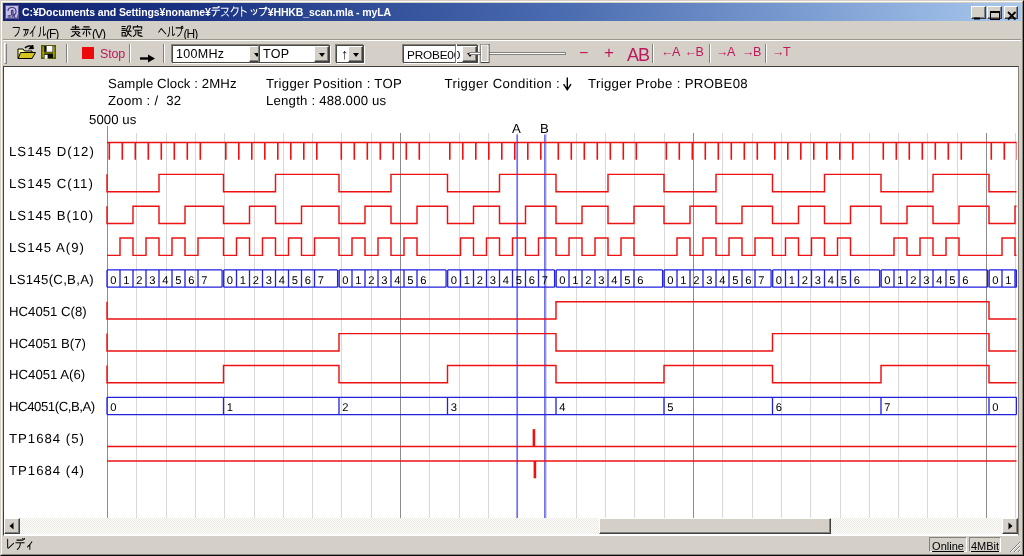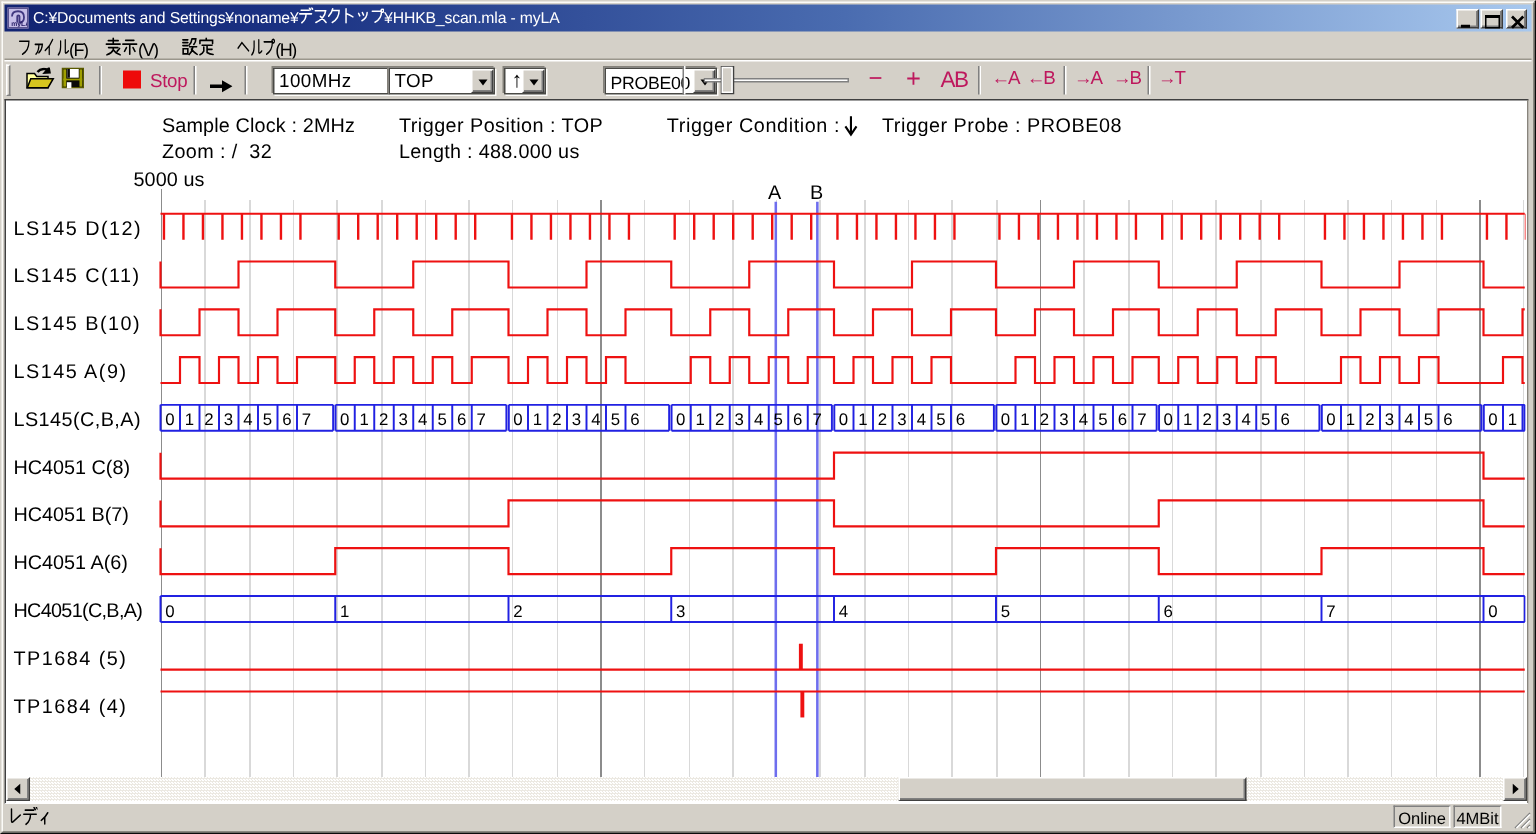--- a/index.html
+++ b/index.html
@@ -4,21 +4,21 @@
 html,body{width:1024px;height:556px;overflow:hidden;}
 body{font-family:"Liberation Sans",sans-serif;background:#d4d0c8;position:relative;-webkit-font-smoothing:antialiased;}
 .abs{position:absolute;}
 svg.k{display:inline-block;}
 
 #frame1{position:absolute;inset:0;border:1px solid;border-color:#d4d0c8 #0a0a0a #0a0a0a #d4d0c8;box-shadow:inset -1px -1px 0 #4a4a46;}
 #frame2{position:absolute;inset:1px;border:1px solid;border-color:#fcfbf8 #8a8880 #8a8880 #fcfbf8;}
 
 #title{position:absolute;left:3px;top:3px;right:3px;height:18px;background:linear-gradient(90deg,#122472,#1a3182 18%,#4a6cb0 55%,#a8c8ee 100%);color:#fff;font-size:12.5px;display:flex;align-items:center;}
 #ticon{width:14px;height:14px;margin:0 3px 0 2px;background:#c6bfe8;border:1px solid #5a5490;position:relative;}
-#ttext{letter-spacing:-0.1px;font-size:10.5px;white-space:nowrap;margin-top:-1px;}
+#ttext{letter-spacing:-0.1px;font-size:10.5px;white-space:nowrap;margin-top:-1px;font-weight:bold;}
 .wbtn{position:absolute;top:5.5px;width:14.5px;height:13px;background:#d4d0c8;border:1px solid;border-color:#fff #3c3c3c #3c3c3c #fff;box-shadow:inset -1px -1px 0 #808080;}
 
 #menu{position:absolute;left:3px;top:23px;height:17px;font-size:12.5px;color:#000;display:flex;align-items:center;}
 #menu span.mi{position:absolute;top:2px;white-space:nowrap;}
 #menu .mn{font-size:12px;letter-spacing:-1px;}
 
 #tbar{position:absolute;left:3px;top:41px;right:3px;height:25px;}
 .tsep{position:absolute;top:3px;width:2px;height:19px;border-left:1px solid #808080;border-right:1px solid #fff;}
 .grip{position:absolute;top:2px;width:3px;height:21px;border:1px solid;border-color:#fff #808080 #808080 #fff;}
 .combo{position:absolute;top:3.5px;height:18px;background:#fff;border:1px solid #4a4a46;box-shadow:-1px -1px 0 #84817a, 1px 1px 0 #fdfcf9;font-size:12.5px;}
@@ -28,21 +28,21 @@
 .tlabel{position:absolute;top:4px;font-size:13.5px;color:#be185d;}
 
 #panel{position:absolute;left:3px;top:66px;width:1016px;height:470px;border:1px solid;border-color:#404040 #88847c #fff #404040;background:#fff;}
 #wsvg{position:absolute;left:1px;top:0px;}
 
 #hscroll{position:absolute;left:0px;right:0px;bottom:1px;height:16px;background:#ece9e2;background-image:conic-gradient(#fff 0 25%,transparent 0 50%,#fff 0 75%,transparent 0);background-size:2px 2px;}
 .sbtn{position:absolute;top:0;width:16px;height:16px;background:#d4d0c8;border:1px solid;border-color:#fff #404040 #404040 #fff;box-shadow:inset -1px -1px 0 #808080;color:#000;font-size:8px;text-align:center;line-height:15px;}
 #thumb{position:absolute;left:595px;top:0;width:232px;height:16px;background:#d4d0c8;border:1px solid;border-color:#fff #404040 #404040 #fff;box-shadow:inset -1px -1px 0 #808080;}
 
 #status{position:absolute;left:3px;right:3px;bottom:3px;height:17px;background:#d4d0c8;font-size:12px;}
-.sbox{position:absolute;top:1px;height:15px;border:1px solid;border-color:#808080 #fff #fff #808080;text-align:center;font-size:11px;padding-top:1.5px;}
+.sbox{position:absolute;top:1px;height:15px;border:1px solid;border-color:#808080 #fff #fff #808080;text-align:center;font-size:11px;padding-top:1.5px;text-decoration:underline;}
 #grip{position:absolute;right:0;bottom:0;width:13px;height:13px;}
 </style></head><body>
 <div id="frame1"></div>
 <div id="frame2"></div>
 <div id="title">
  <div id="ticon">
       <svg width="12" height="12" viewBox="0 0 12 12" style="position:absolute;left:0px;top:0px">
         <path d="M2 5 C2 2.5 4 1.5 6 1.5 C8.5 1.5 10 3 10 5.5 C10 8 8.5 9 7 9 L7 5 C7 4 5.5 4 5.5 5 L5.5 9" stroke="#403880" stroke-width="1.2" fill="none"></path>
         <text x="1.5" y="11.5" font-size="4.5" fill="#201860" font-weight="bold">myLA</text>
       </svg>
@@ -119,21 +119,21 @@
 </svg></div>
  <div class="tsep" style="left:63px;"></div>
  <div class="abs" style="left:78.5px;top:6px;width:12px;height:11.5px;background:#ee0a0a;"></div>
  <div class="tlabel" style="left:97px;top:6px;font-size:12.5px;letter-spacing:-0.2px;">Stop</div>
  <div class="tsep" style="left:126px;"></div>
  <div class="abs" style="left:137px;top:8px;"><svg width="15" height="9" viewBox="0 0 15 9">
         <path d="M0 4.5 H9" stroke="#000" stroke-width="2.4"></path>
         <path d="M8 0.5 L15 4.5 L8 8.5 Z" fill="#000"></path>
       </svg></div>
  <div class="tsep" style="left:160px;"></div>
- <div class="combo" style="left:179px;width:93px;">
+ <div class="combo" style="left:169px;width:93px;">
       <span class="tx">100MHz</span>
       <span class="cbtn"></span>
     </div>
  <div class="combo" style="left:256px;width:71px;">
       <span class="tx">TOP</span>
       <span class="cbtn"></span>
     </div>
  <div class="combo" style="left:333px;width:28px;">
       <span class="tx" style="font-size:14.5px;top:0.5px;left:4px;">↑</span>
       <span class="cbtn"></span>
@@ -143,21 +143,21 @@
       <span class="cbtn"></span>
     </div>
  <div class="tsep" style="left:452px;"></div>
  <svg class="abs" style="left:466px;top:3px;" width="110" height="19">
       <rect x="0.5" y="8.5" width="96" height="2" fill="#fff" stroke="#808080" stroke-width="1"></rect>
       <rect x="12" y="0.5" width="8" height="18" fill="#d4d0c8" stroke="#404040"></rect>
       <rect x="12.5" y="1" width="6.5" height="16.5" fill="none" stroke="#fff" stroke-width="1"></rect>
     </svg>
  <div class="tlabel" style="left:576px;top:3px;font-size:16px;">−</div>
  <div class="tlabel" style="left:601px;top:2px;font-size:17px;">+</div>
- <div class="tlabel" style="left:624px;top:3.5px;font-size:15px;letter-spacing:-1px;">AB</div>
+ <div class="tlabel" style="left:624px;top:3.5px;font-size:18px;letter-spacing:-1px;">AB</div>
  <div class="tsep" style="left:649px;"></div>
  <div class="tlabel" style="left:658px;font-size:12.5px;letter-spacing:-1.5px;">←A</div>
  <div class="tlabel" style="left:681.5px;font-size:12.5px;letter-spacing:-1.5px;">←B</div>
  <div class="tsep" style="left:706px;"></div>
  <div class="tlabel" style="left:713px;font-size:12.5px;letter-spacing:-1.5px;">→A</div>
  <div class="tlabel" style="left:739px;font-size:12.5px;letter-spacing:-1.5px;">→B</div>
  <div class="tsep" style="left:762px;"></div>
  <div class="tlabel" style="left:769px;font-size:12.5px;letter-spacing:-1.5px;">→T</div>
 </div>
 <div id="panel">

